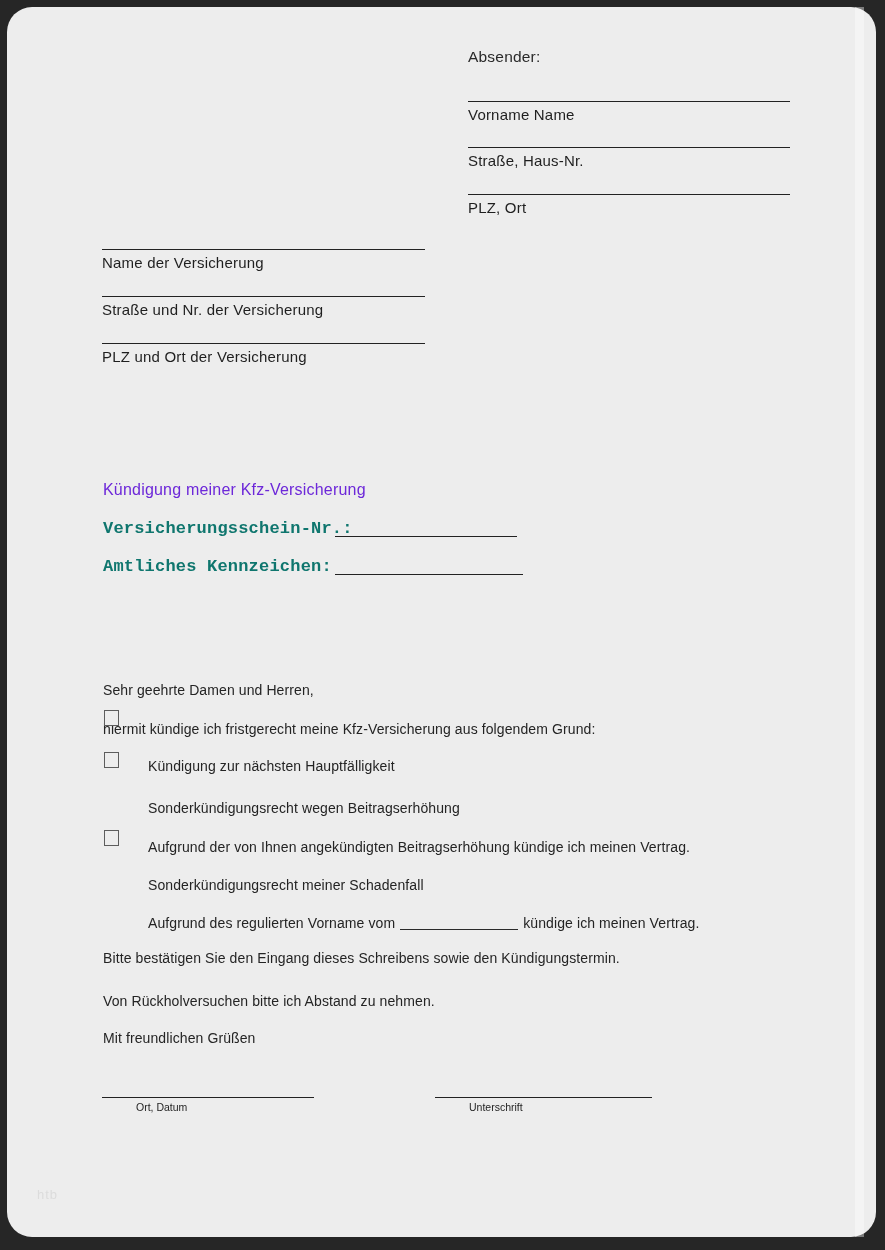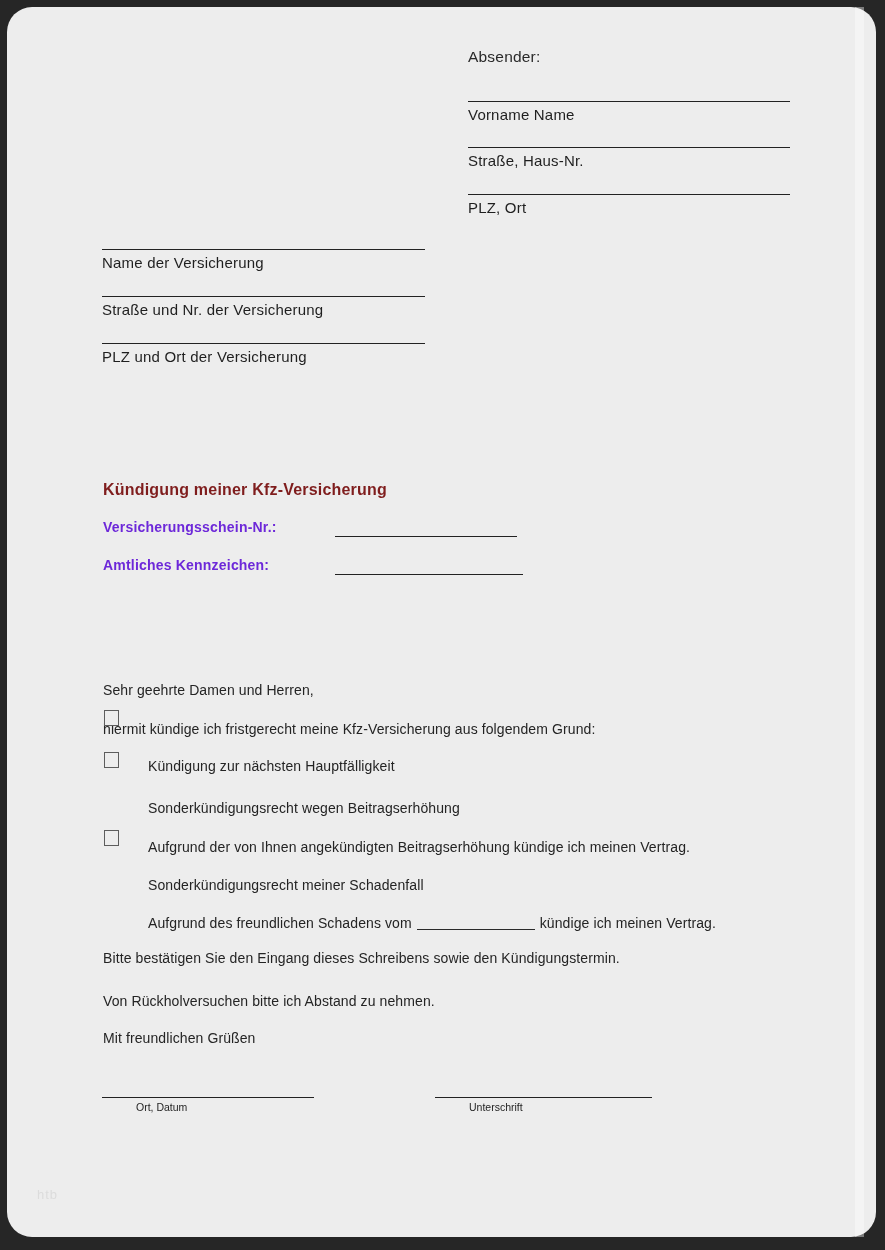--- a/index.html
+++ b/index.html
@@ -17,24 +17,24 @@
     background: #ededed;
     border-radius: 25px;
   }
   .abs { position: absolute; }
 
   
   .sender-heading {
     font-size: 15.5px; color: #2a2a2a; letter-spacing: .2px;
   }
   .subject-title {
-    font-size: 16px; font-weight: bold; color: #7f1d1d; letter-spacing: .2px;
+    font-size: 16px; font-weight: normal; color: #6d28d9; letter-spacing: .2px;
   }
   .subject-label {
-    font-size: 14px; font-weight: bold; color: #6d28d9; letter-spacing: .2px;
+    font-size: 17px; font-weight: bold; color: #0f766e; letter-spacing: .2px; font-family: Liberation Mono, monospace;
   }
 
   
   .blank-field .rule {
     height: 0; border-bottom: 1.6px solid #222;
   }
   .blank-field .cap {
     font-size: 15px; color: #1f1f1f; margin-top: 4px; letter-spacing: .2px;
   }
   .subject-rule { height: 0; border-bottom: 1.7px solid #222; }
@@ -117,21 +117,21 @@
   <div class="abs para" style="left:141px; top:705px;">Kündigung zur nächsten Hauptfälligkeit</div>
 
   <div class="abs checkbox" style="left:97px; top:745px;"></div>
   <div class="abs para" style="left:141px; top:747px;">Sonderkündigungsrecht wegen Beitragserhöhung</div>
   <div class="abs para" style="left:141px; top:786px;">Aufgrund der von Ihnen angekündigten Beitragserhöhung kündige ich meinen Vertrag.</div>
 
   <div class="abs checkbox" style="left:97px; top:823px;"></div>
   <div class="abs para" style="left:141px; top:824px;">Sonderkündigungsrecht meiner Schadenfall</div>
 
   <div class="abs para" style="left:141px; top:862px;">
-    <span>Aufgrund des freundlichen Schadens vom</span><span class="inline-blank"></span><span>kündige ich meinen Vertrag.</span>
+    <span>Aufgrund des regulierten Vorname vom</span><span class="inline-blank"></span><span>kündige ich meinen Vertrag.</span>
   </div>
 
   <div class="abs para" style="left:96px; top:897px;">Bitte bestätigen Sie den Eingang dieses Schreibens sowie den Kündigungstermin.</div>
 
   <div class="abs para" style="left:96px; top:940px;">Von Rückholversuchen bitte ich Abstand zu nehmen.</div>
 
   <div class="abs para" style="left:96px; top:977px;">Mit freundlichen Grüßen</div>
 
   <div class="abs sig" style="left:95px; top:1090px; width:212px;">
     <div class="rule"></div>

